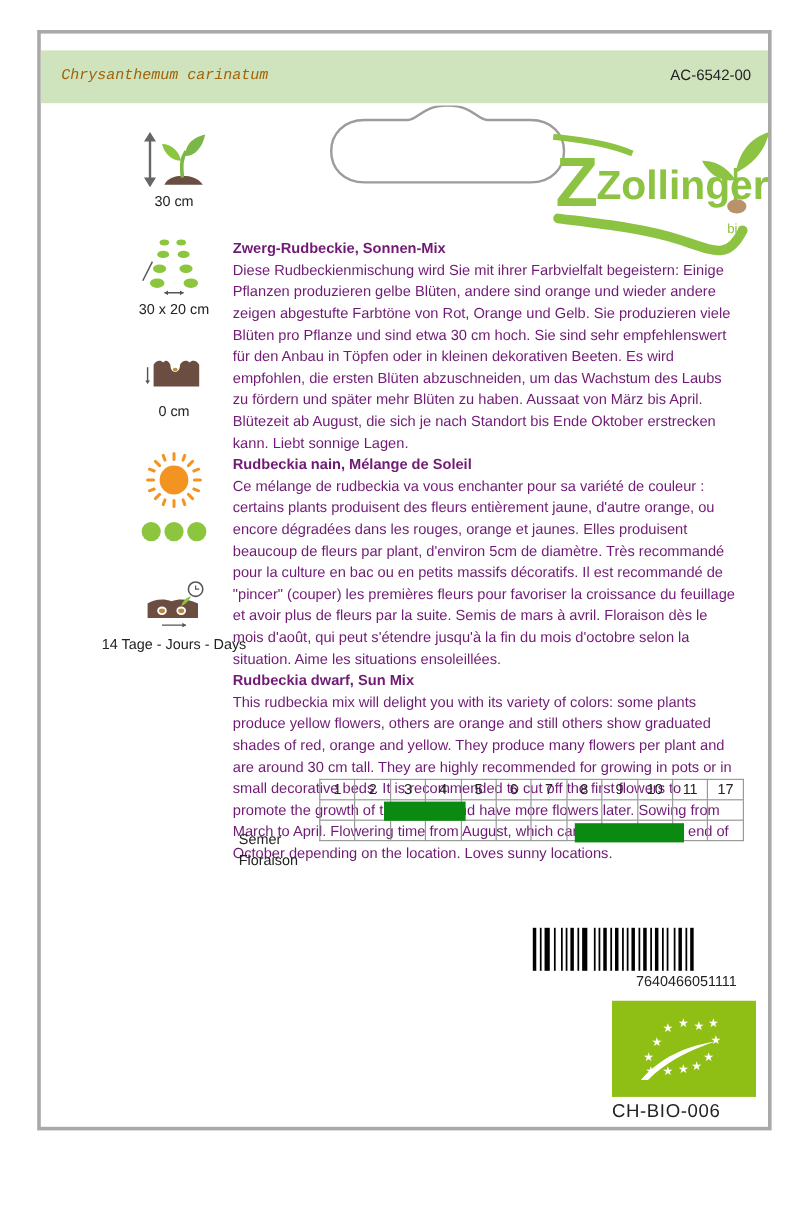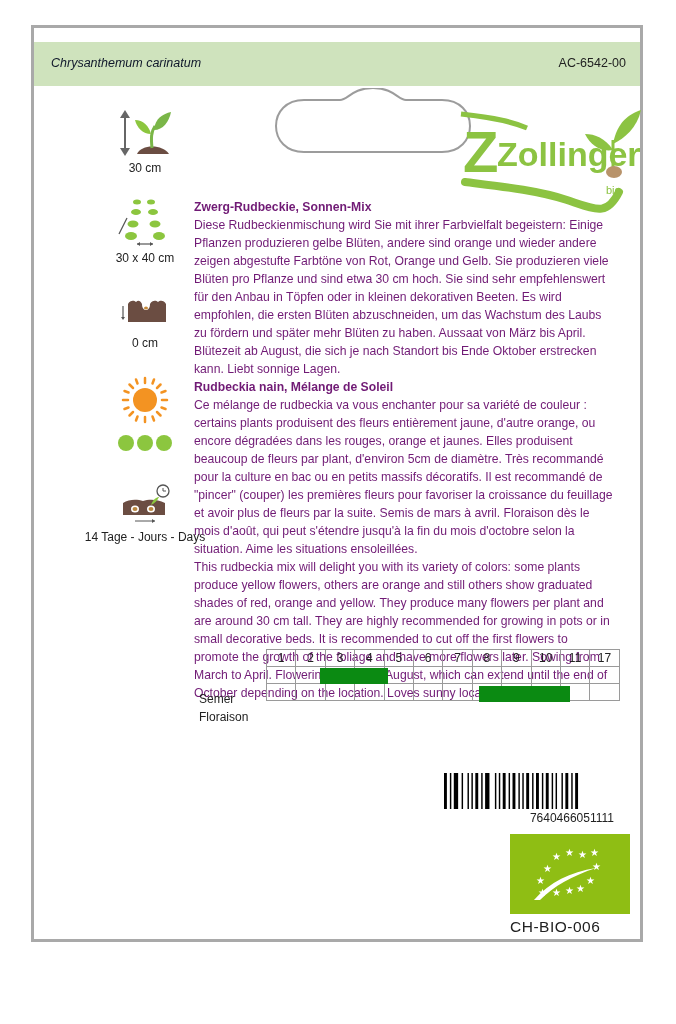--- a/index.html
+++ b/index.html
@@ -9,21 +9,21 @@
     }
     .packet {
       position: absolute; left: 31px; top: 25px; width: 612px; height: 917px;
       border: 3px solid #a9a9a9; background: #ffffff; box-sizing: border-box;
     }
     .header-band {
       position: absolute; left: 0; top: 14px; width: 100%; height: 44px;
       background: #cfe3bd; box-sizing: border-box;
     }
     .latin-name {
-      position: absolute; left: 17px; top: 14px; font-size: 12.5px; font-style: italic; color: #0f172a;
+      position: absolute; left: 17px; top: 14px; font-size: 12.5px; font-style: italic; color: #a16207; font-family: Liberation Mono, monospace;
     }
     .article-no {
       position: absolute; right: 14px; top: 14px; font-size: 12.5px; color: #222;
     }
     .hanger {
       position: absolute; left: 240px; top: 60px; width: 198px; height: 66px;
     }
     .logo {
       position: absolute; left: 423px; top: 72px; width: 184px; height: 118px;
     }
@@ -118,21 +118,21 @@
             <ellipse cx="38" cy="14" rx="5" ry="3"></ellipse>
           <ellipse cx="18" cy="26" rx="5.5" ry="3.5"></ellipse>
             <ellipse cx="40" cy="26" rx="5.5" ry="3.5"></ellipse>
           <ellipse cx="16" cy="38" rx="6" ry="4"></ellipse>
             <ellipse cx="44" cy="38" rx="6" ry="4"></ellipse>
         </g>
         <path d="M4 36 L12 20" stroke="#555" stroke-width="1.2"></path>
         <path d="M22 46 H38" stroke="#555" stroke-width="1.2"></path>
         <path d="M22 46 l3 -2 v4 Z M38 46 l-3 -2 v4 Z" fill="#555"></path>
       </svg>
-      <div class="side-label">30 x 40 cm</div>
+      <div class="side-label">30 x 20 cm</div>
     </div>
 
     <div class="side-block" style="top:186px;">
       <svg width="50" height="30" viewBox="0 0 50 30">
         <path d="M3 12 V24" stroke="#555" stroke-width="1.2"></path>
         <path d="M3 26 l-2 -3 h4 Z" fill="#555"></path>
         <path d="M8 10 C10 6 14 6 16 8 C18 6 20 6 22 10 C22 18 30 18 30 10 C32 6 36 6 38 8 C40 6 44 6 46 10 V28 H8 Z" fill="#6b4d42"></path>
         <ellipse cx="26" cy="14" rx="2" ry="1.5" fill="#c58a3a"></ellipse>
       </svg>
       <div class="side-label" style="margin-top:12px;">0 cm</div>
@@ -185,20 +185,21 @@
       </svg>
       <div class="side-label">14 Tage - Jours - Days</div>
     </div>
   </div>
 
   <div class="desc">
     <p class="title">Zwerg-Rudbeckie, Sonnen-Mix</p>
     <p>Diese Rudbeckienmischung wird Sie mit ihrer Farbvielfalt begeistern: Einige Pflanzen produzieren gelbe Blüten, andere sind orange und wieder andere zeigen abgestufte Farbtöne von Rot, Orange und Gelb. Sie produzieren viele Blüten pro Pflanze und sind etwa 30 cm hoch. Sie sind sehr empfehlenswert für den Anbau in Töpfen oder in kleinen dekorativen Beeten. Es wird empfohlen, die ersten Blüten abzuschneiden, um das Wachstum des Laubs zu fördern und später mehr Blüten zu haben. Aussaat von März bis April. Blütezeit ab August, die sich je nach Standort bis Ende Oktober erstrecken kann. Liebt sonnige Lagen.</p>
     <p class="title">Rudbeckia nain, Mélange de Soleil</p>
     <p>Ce mélange de rudbeckia va vous enchanter pour sa variété de couleur : certains plants produisent des fleurs entièrement jaune, d'autre orange, ou encore dégradées dans les rouges, orange et jaunes. Elles produisent beaucoup de fleurs par plant, d'environ 5cm de diamètre. Très recommandé pour la culture en bac ou en petits massifs décoratifs. Il est recommandé de "pincer" (couper) les premières fleurs pour favoriser la croissance du feuillage et avoir plus de fleurs par la suite. Semis de mars à avril. Floraison dès le mois d'août, qui peut s'étendre jusqu'à la fin du mois d'octobre selon la situation. Aime les situations ensoleillées.</p>
+    <p class="title">Rudbeckia dwarf, Sun Mix</p>
     <p>This rudbeckia mix will delight you with its variety of colors: some plants produce yellow flowers, others are orange and still others show graduated shades of red, orange and yellow. They produce many flowers per plant and are around 30 cm tall. They are highly recommended for growing in pots or in small decorative beds. It is recommended to cut off the first flowers to promote the growth of the foliage and have more flowers later. Sowing from March to April. Flowering time from August, which can extend until the end of October depending on the location. Loves sunny locations.</p>
   </div>
 
   <span class="row-label" style="left:165px; top:664px;text-align:center;">Semer</span>
   <span class="row-label" style="left:165px; top:682px;">Floraison</span>
 
   <table class="calendar">
     <tbody>
         <tr>
       <td>1</td>

